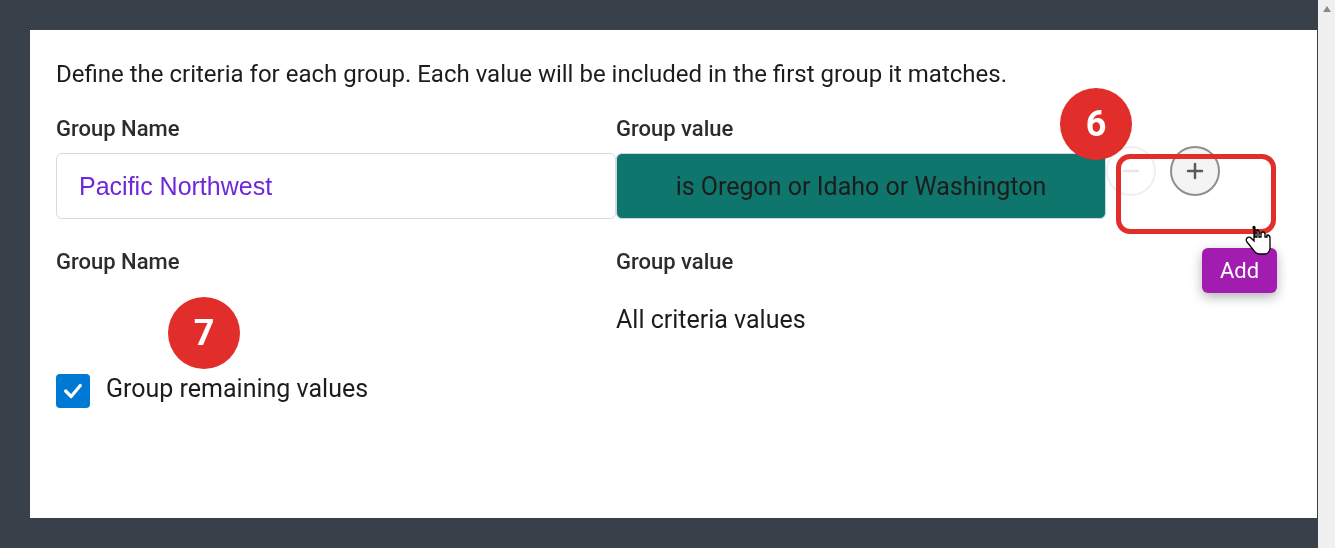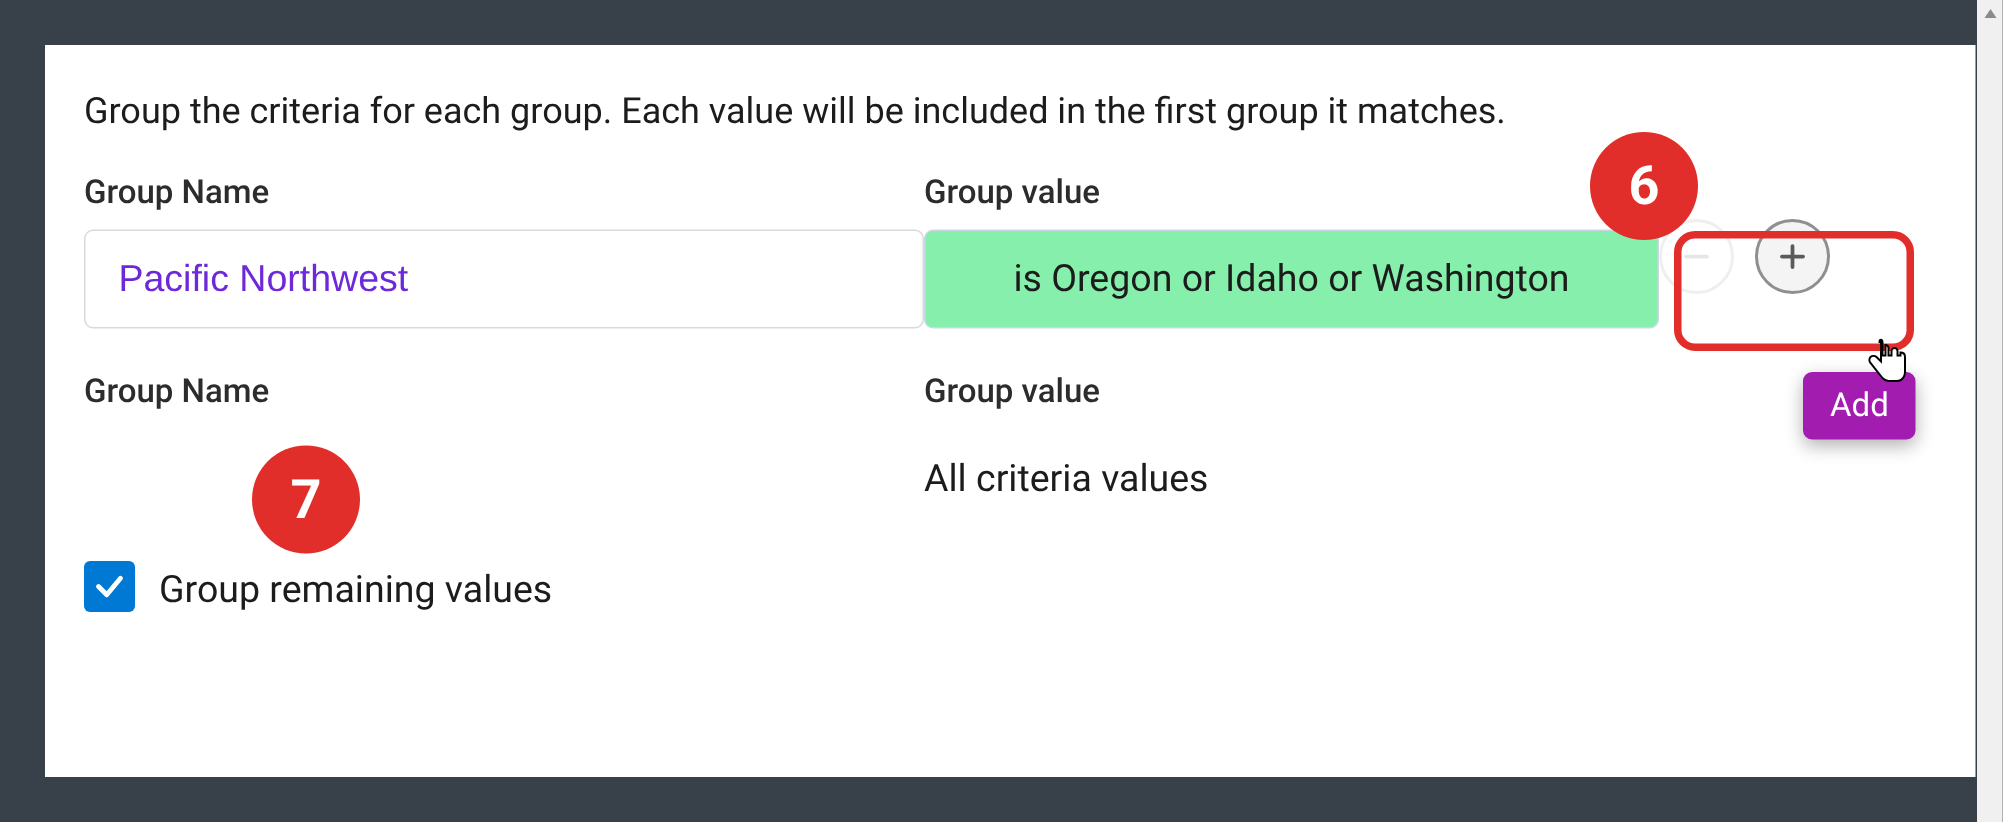--- a/index.html
+++ b/index.html
@@ -78,21 +78,21 @@
       font-size: 25px;
       color: #6d28d9;
       background: #ffffff;
       outline: none;
     }
     .value-pill {
       width: 100%;
       height: 66px;
       border: 1px solid #c9d7e7;
       border-radius: 6px;
-      background: #86efac;
+      background: #0f766e;
       display: flex;
       align-items: center;
       justify-content: center;
       font-size: 25px;
       color: #1c1c1c;
     }
     .value-static {
       height: 66px;
       display: flex;
       align-items: center;
@@ -152,21 +152,21 @@
       box-shadow: 0 4px 12px rgba(0,0,0,0.3);
       z-index: 9;
     }
     .cursor {
       position: absolute;
       z-index: 11;
       pointer-events: none;
     }
     .checkbox-row {
       display: flex;
-      align-items: flex-end;
+      align-items: flex-start;
       gap: 16px;
       margin-top: 22px;
     }
     .checkbox {
       width: 34px;
       height: 34px;
       background: #0079d4;
       border-radius: 4px;
       display: flex;
       align-items: center;
@@ -178,21 +178,21 @@
       font-size: 25px;
       color: #1c1c1c;
     }
     .col-value-2 { width: 490px; }
   </style>
 </head>
 <body>
 
 <div class="panel">
 
-  <div class="instruction">Group the criteria for each group. Each value will be included in the first group it matches.</div>
+  <div class="instruction">Define the criteria for each group. Each value will be included in the first group it matches.</div>
 
   <div class="row">
     <div class="col col-name">
       <div class="label">Group Name</div>
       <input class="text-input" value="Pacific Northwest" style="">
     </div>
     <div class="col col-value">
       <div class="label">Group value</div>
       <div class="value-pill">
         <span>is Oregon or Idaho or Washington</span>

